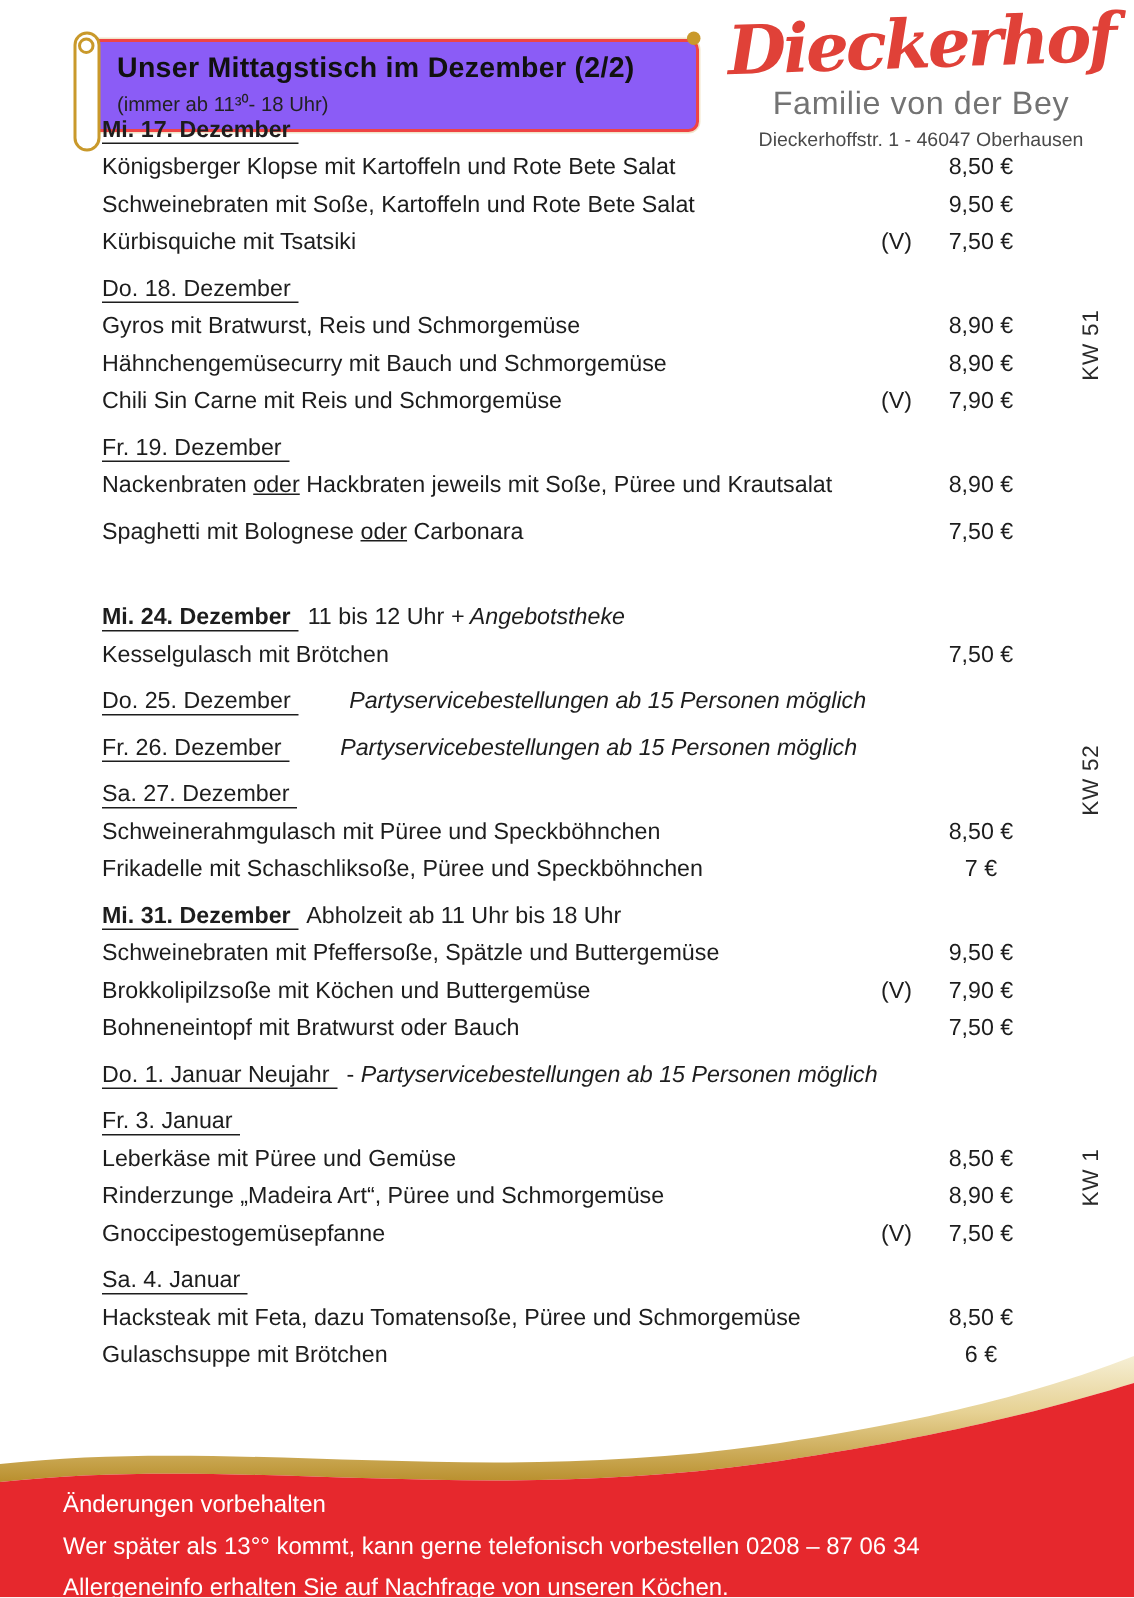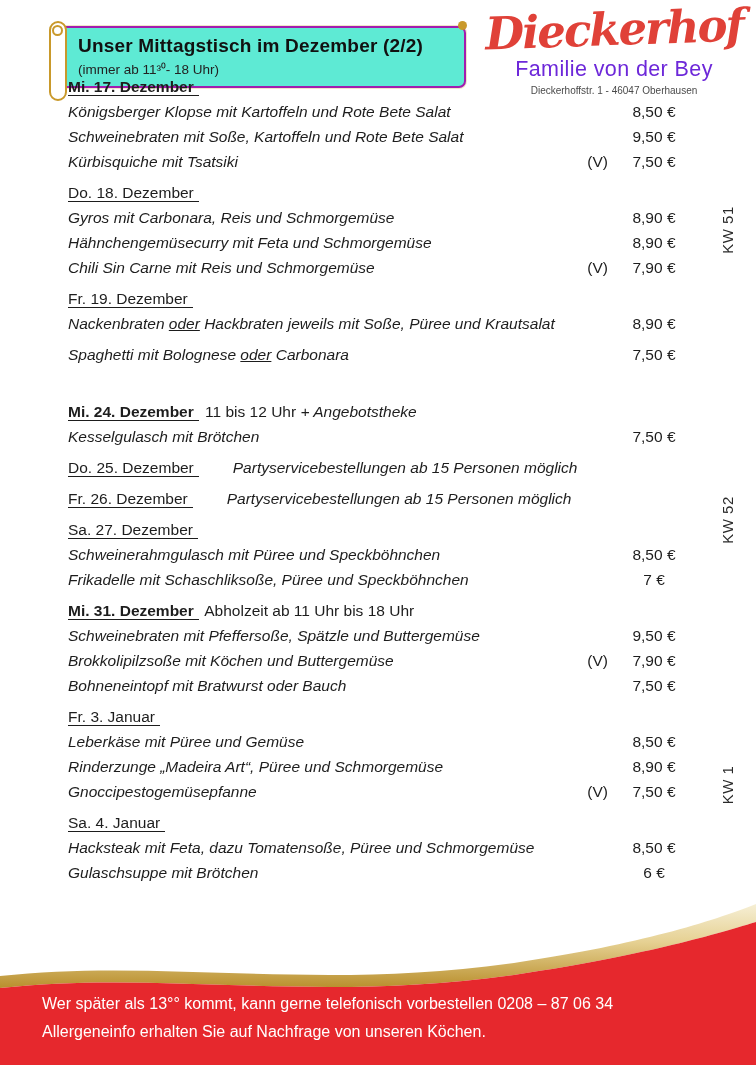--- a/index.html
+++ b/index.html
@@ -1,52 +1,52 @@
 <!DOCTYPE html>
 <html style="--brand-red: #e04138;"><head>
 <meta charset="utf-8">
 <style>
   html,body{margin:0;padding:0;}
   body{font-family:"Liberation Sans",sans-serif;background:#ffffff;}
   #page{position:relative;width:756px;height:1065px;background:#ffffff;overflow:hidden;}
 
   
   #title-box{position:absolute;left:58px;top:26px;width:404px;height:58px;
-    border:2px solid #a21caf;border-radius:7px;background:#5eead4;
+    border:2px solid #ef4444;border-radius:7px;background:#8b5cf6;
     box-shadow:0 0 0 1px rgba(201,153,43,.25);}
   #title-box .scroll-bar{position:absolute;left:-11px;top:-7px;width:14px;height:76px;
     background:#fff;border:2px solid #c9992b;border-radius:9px;}
   #title-box .scroll-bar::before{content:"";position:absolute;left:1px;top:2px;width:7px;height:7px;
     border:2px solid #c9992b;border-radius:50%;background:#fff;}
   #title-box .corner-dot{position:absolute;right:-3px;top:-7px;width:9px;height:9px;
     background:#c9992b;border-radius:50%;}
   #page-title{margin:7px 0 0 18px;font-size:19px;font-weight:bold;color:#111;letter-spacing:.2px;}
   #page-subtitle{margin:3px 0 0 18px;font-size:13.5px;color:#222;}
 
   
   #brand{position:absolute;left:478px;top:4px;width:272px;text-align:center;}
   #brand-name{font-family:"DejaVu Serif",serif;font-style:italic;font-weight:bold;
     font-size:45px;line-height:52px;color:var(--brand-red);letter-spacing:-2px;transform:rotate(-2deg);}
-  #brand-sub{font-size:21.5px;color:#6d28d9;letter-spacing:.4px;margin-top:1px;}
-  #brand-address{font-size:10px;color:#4a4a4a;margin-top:3px;}
+  #brand-sub{font-size:21.5px;color:#737373;letter-spacing:.4px;margin-top:1px;}
+  #brand-address{font-size:13px;color:#4a4a4a;margin-top:3px;}
 
   
   #menu{position:absolute;left:68px;top:74px;width:622px;font-size:15.5px;color:#1d1d1d;}
   .section{margin-top:6px;}
   .section:first-child{margin-top:0;}
   .section.gap-before{margin-top:32px;}
   .date-row{line-height:25px;white-space:nowrap;}
   .date{border-bottom:1.5px solid #1d1d1d;padding-right:5px;padding-bottom:0px;}
   .date.bold{font-weight:bold;}
   .note{margin-left:2px;}
   .note.tab{margin-left:34px;}
   .i{font-style:italic;}
   .u{text-decoration:underline;}
   .item-row{display:flex;line-height:25px;}
-  .item-name{flex:1;min-width:0;font-style:italic;}
+  .item-name{flex:1;min-width:0;}
   .item-veg{width:50px;text-align:right;padding-right:10px;box-sizing:border-box;}
   .item-price{width:72px;text-align:center;}
 
   
   .kw-label{position:absolute;left:692px;width:70px;height:70px;display:flex;
     align-items:center;justify-content:center;transform:rotate(-90deg);
     font-size:15px;color:#2a2a2a;letter-spacing:.5px;}
 
   
   #footer-art{position:absolute;left:0;bottom:0;width:756px;height:175px;}
@@ -85,26 +85,26 @@
         </div>
         <div class="item-row">
           <span class="item-name">Kürbisquiche mit Tsatsiki</span>
           <span class="item-veg">(V)</span>
           <span class="item-price">7,50 €</span>
         </div>
       </div>
       <div class="section">
         <div class="date-row"><span class="date">Do. 18. Dezember</span></div>
         <div class="item-row">
-          <span class="item-name">Gyros mit Carbonara, Reis und Schmorgemüse</span>
-          <span class="item-veg"></span>
-          <span class="item-price">8,90 €</span>
-        </div>
-        <div class="item-row">
-          <span class="item-name">Hähnchengemüsecurry mit Feta und Schmorgemüse</span>
+          <span class="item-name">Gyros mit Bratwurst, Reis und Schmorgemüse</span>
+          <span class="item-veg"></span>
+          <span class="item-price">8,90 €</span>
+        </div>
+        <div class="item-row">
+          <span class="item-name">Hähnchengemüsecurry mit Bauch und Schmorgemüse</span>
           <span class="item-veg"></span>
           <span class="item-price">8,90 €</span>
         </div>
         <div class="item-row">
           <span class="item-name">Chili Sin Carne mit Reis und Schmorgemüse</span>
           <span class="item-veg">(V)</span>
           <span class="item-price">7,90 €</span>
         </div>
       </div>
       <div class="section">
@@ -159,20 +159,23 @@
         <div class="item-row">
           <span class="item-name">Brokkolipilzsoße mit Köchen und Buttergemüse</span>
           <span class="item-veg">(V)</span>
           <span class="item-price">7,90 €</span>
         </div>
         <div class="item-row">
           <span class="item-name">Bohneneintopf mit Bratwurst oder Bauch</span>
           <span class="item-veg"></span>
           <span class="item-price">7,50 €</span>
         </div>
+      </div>
+      <div class="section">
+        <div class="date-row"><span class="date">Do. 1. Januar Neujahr</span><span class="note"><span> - </span><span class="i">Partyservicebestellungen ab 15 Personen möglich</span></span></div>
       </div>
       <div class="section">
         <div class="date-row"><span class="date">Fr. 3. Januar</span></div>
         <div class="item-row">
           <span class="item-name">Leberkäse mit Püree und Gemüse</span>
           <span class="item-veg"></span>
           <span class="item-price">8,50 €</span>
         </div>
         <div class="item-row">
           <span class="item-name">Rinderzunge „Madeira Art“, Püree und Schmorgemüse</span>
@@ -214,17 +217,18 @@
         <stop offset="1" stop-color="#b98f2d"></stop>
       </linearGradient>
     </defs>
     <path d="M0,86 C160,68 320,102 520,72 C640,54 710,32 756,14
              L756,32 C710,46 640,66 520,84 C320,114 160,80 0,98 Z" fill="url(#goldGrad)"></path>
     <path id="red-wave" d="M0,98 C160,80 320,114 520,84 C640,66 710,46 756,32
              L756,175 L0,175 Z" fill="#e6282d"></path>
   </svg>
 
   <div id="footer-text">
+      <div class="footer-line">Änderungen vorbehalten</div>
       <div class="footer-line">Wer später als 13°° kommt, kann gerne telefonisch vorbestellen 0208 – 87 06 34</div>
       <div class="footer-line">Allergeneinfo erhalten Sie auf Nachfrage von unseren Köchen.</div>
     </div>
 
 </div>
 
 </body></html>

